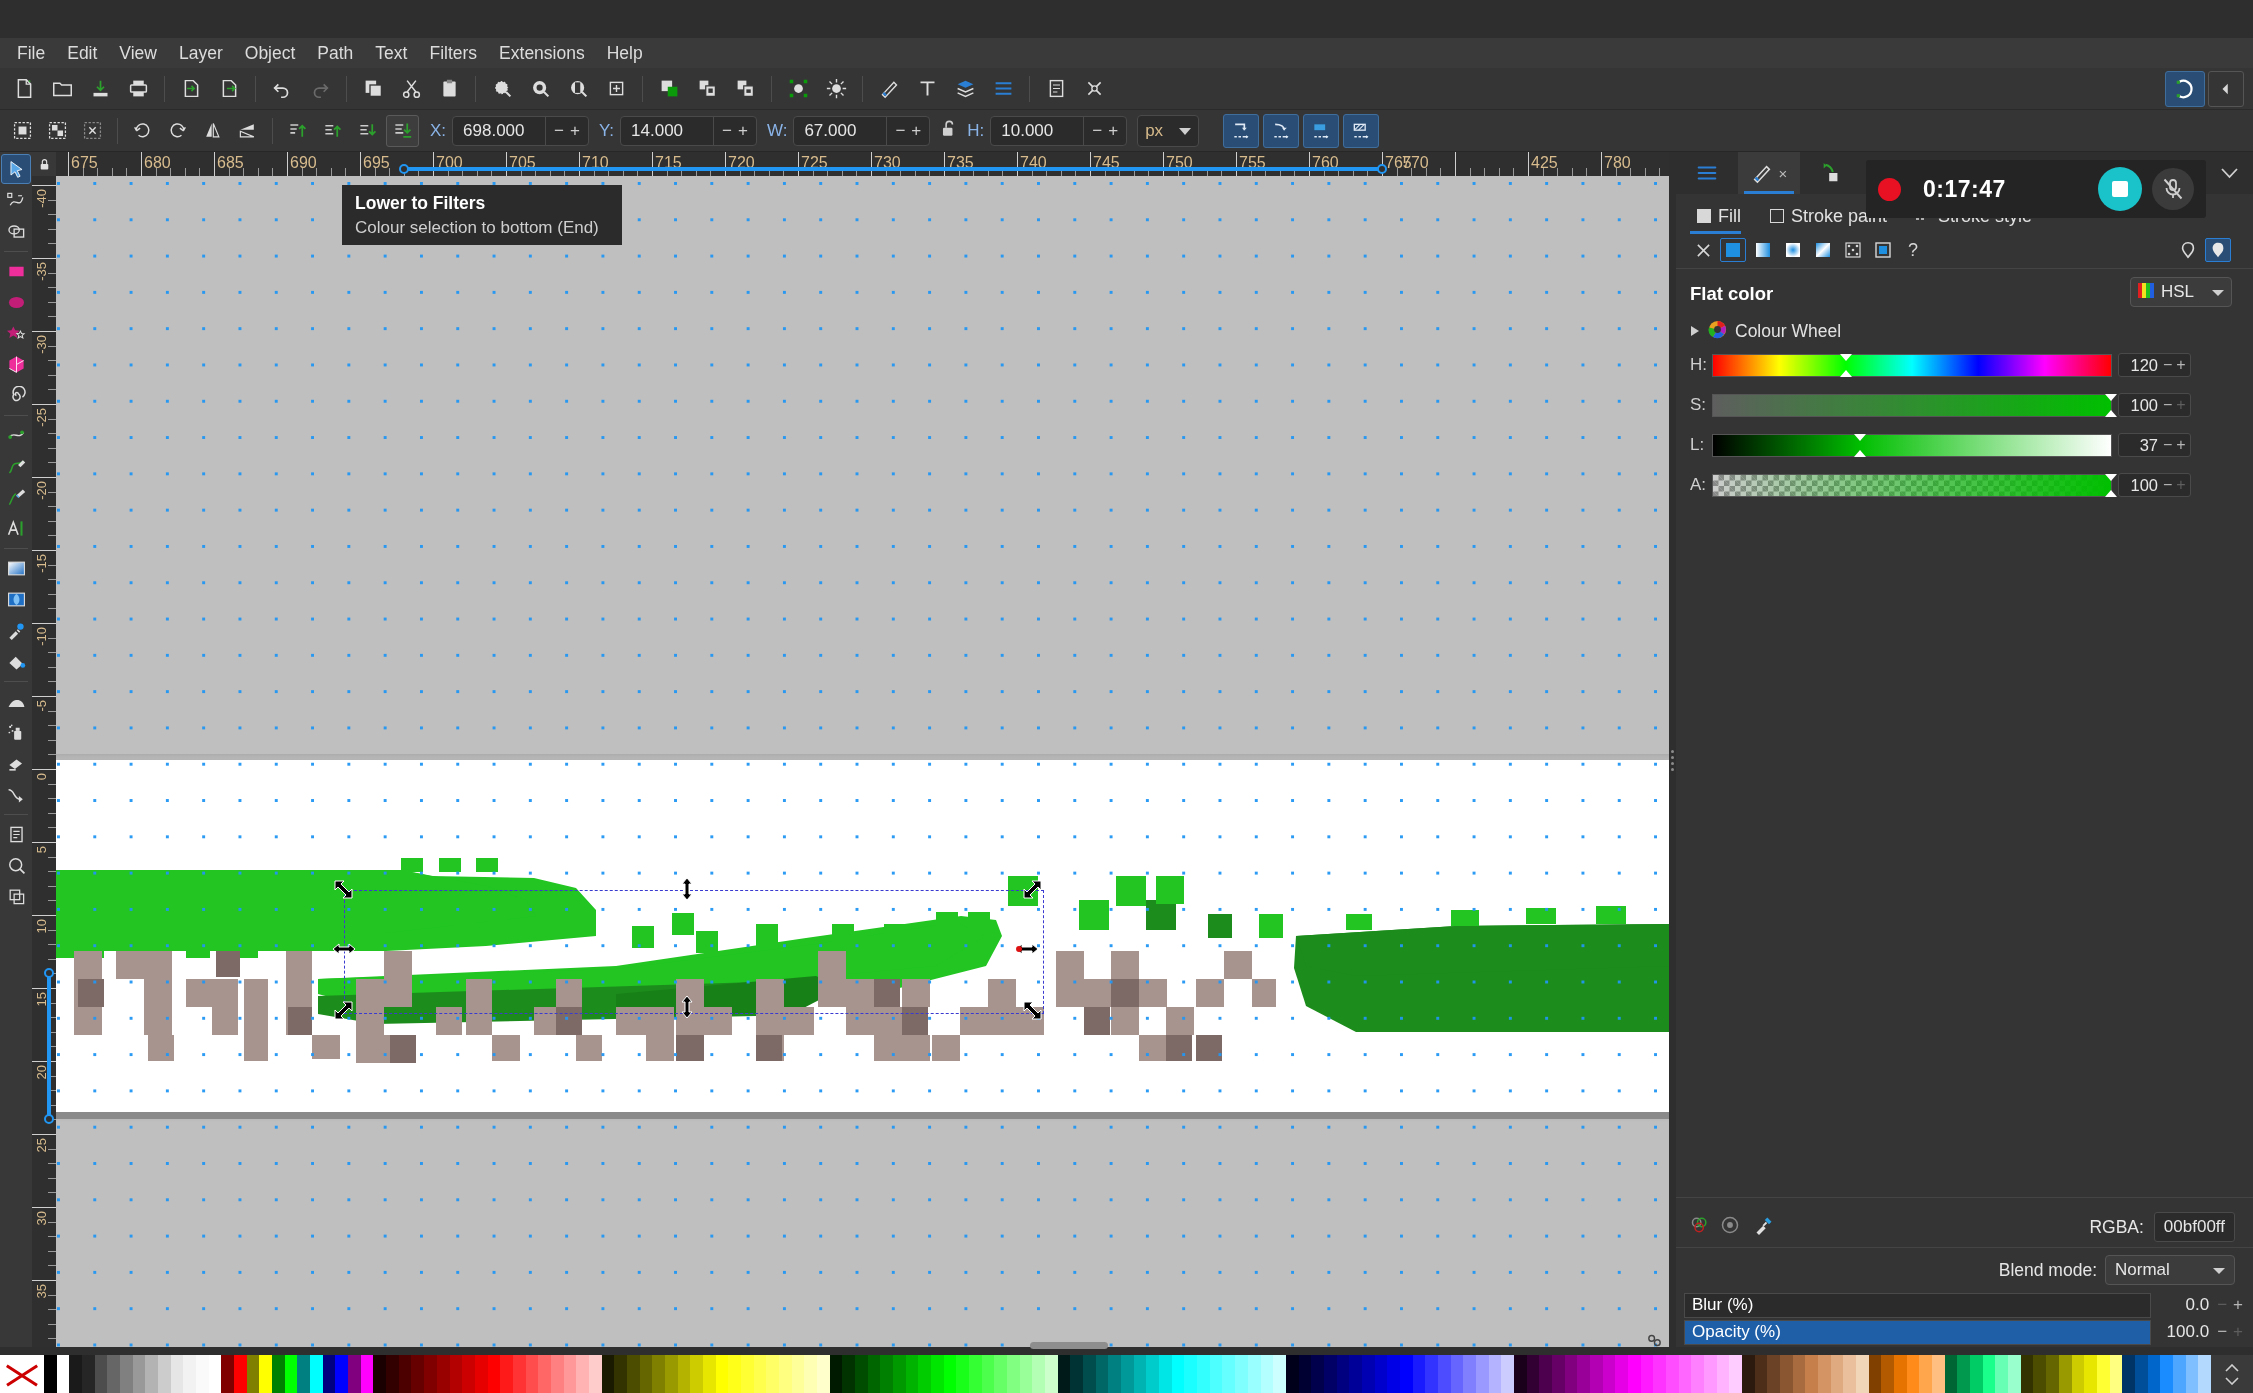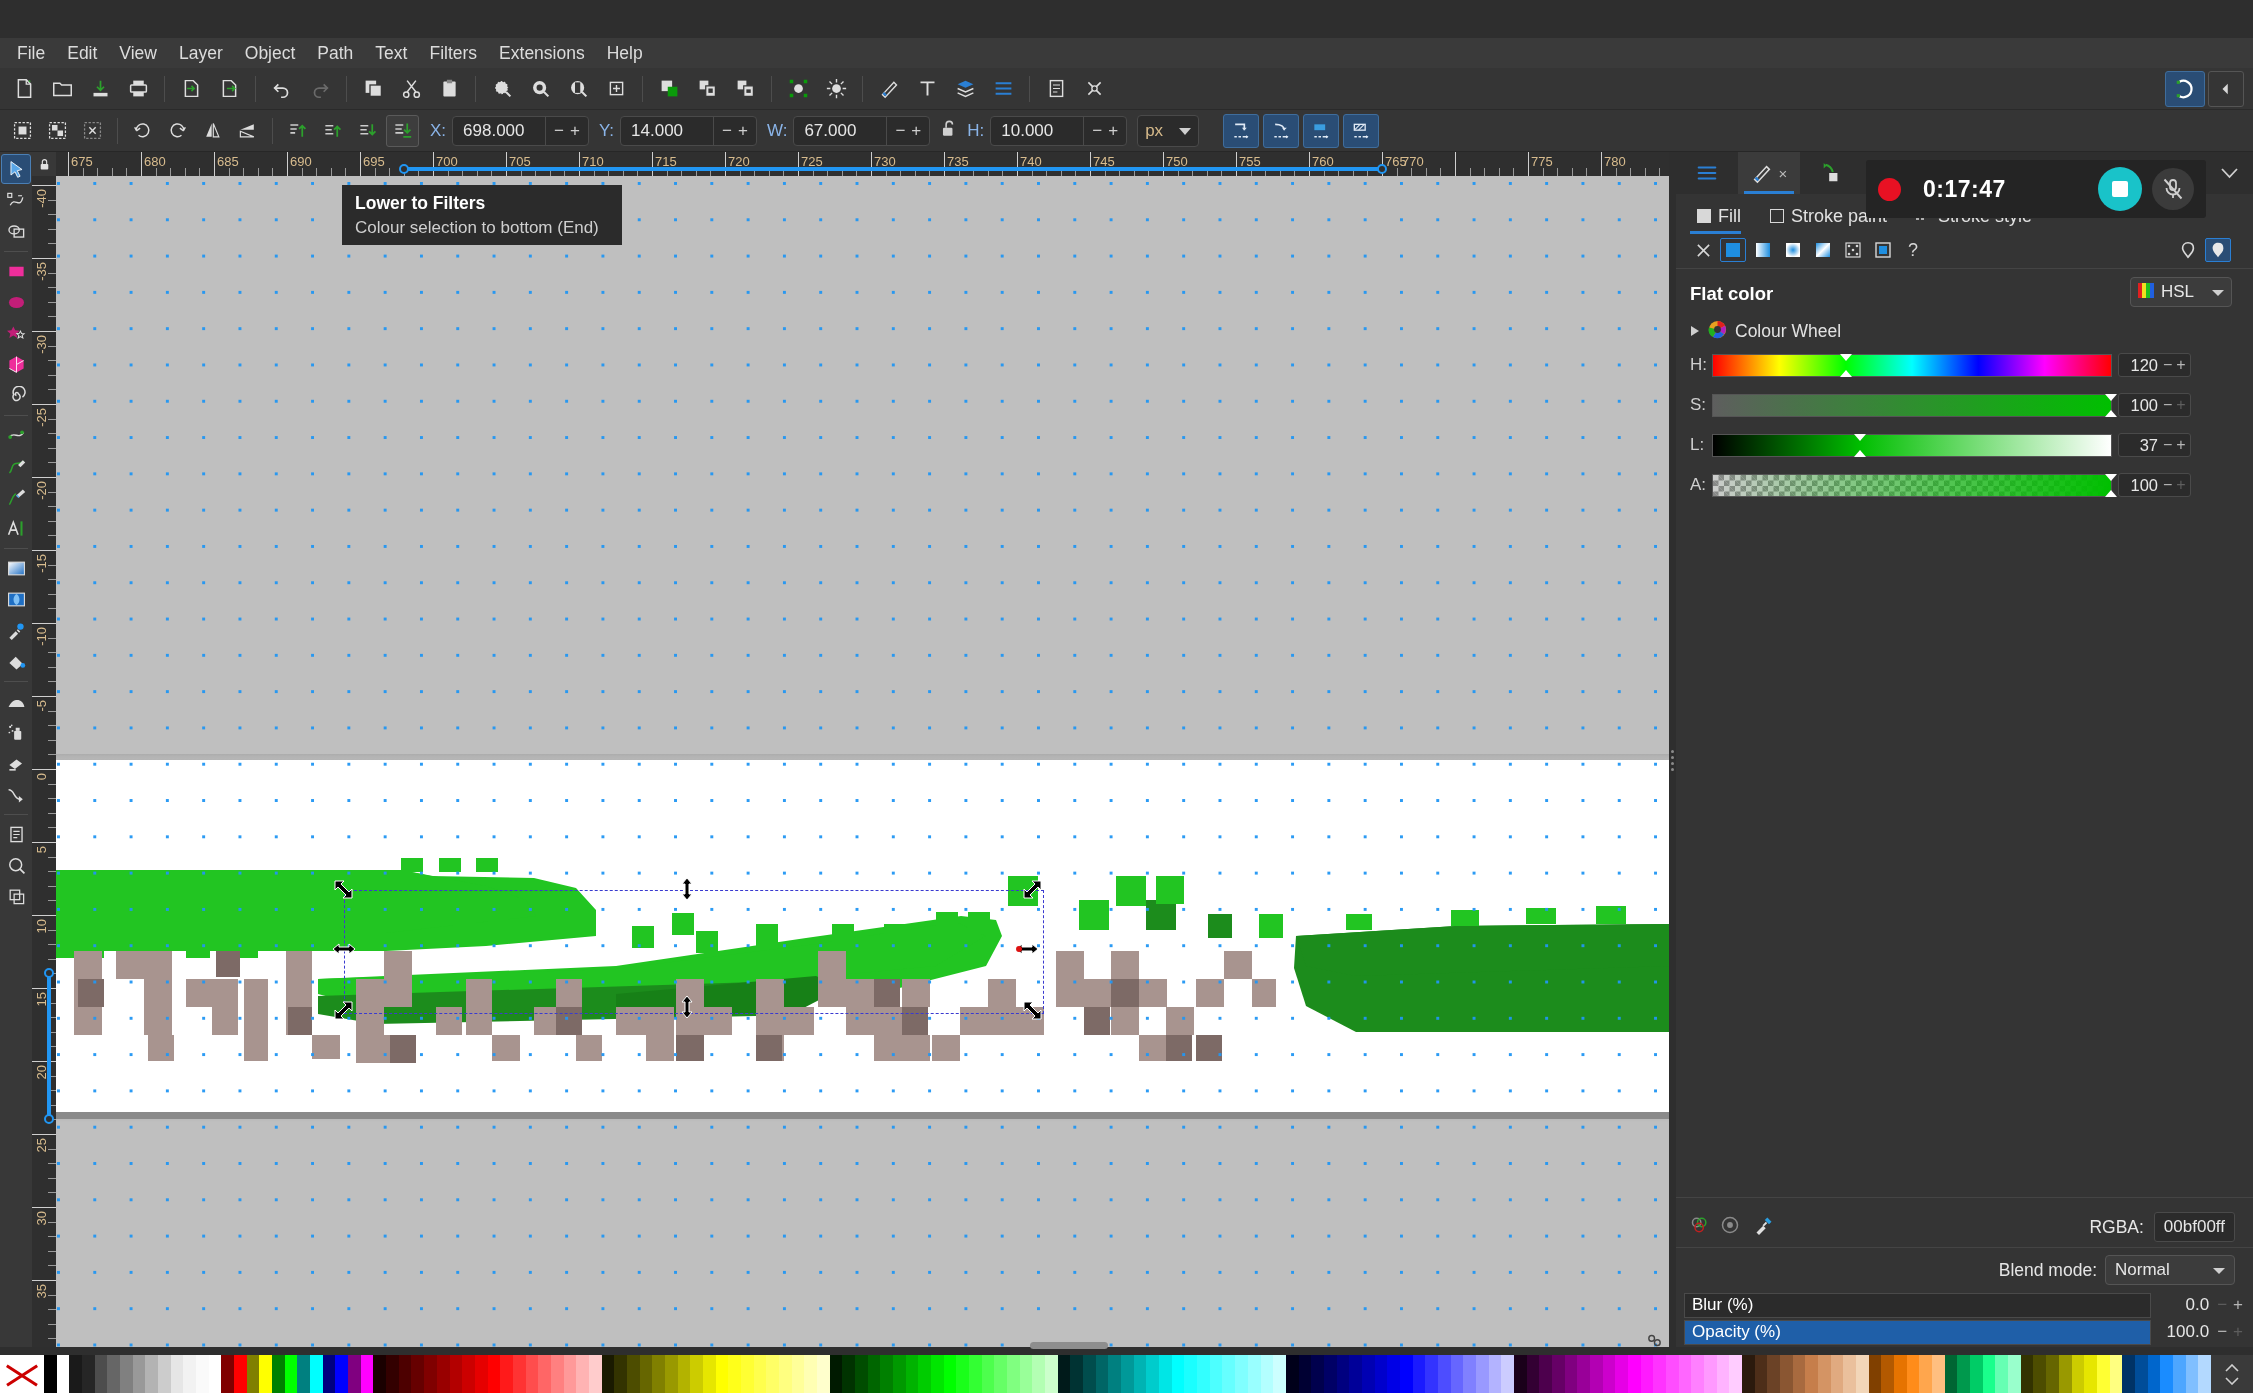--- a/index.html
+++ b/index.html
@@ -105,21 +105,21 @@
   }
   .hruler {
     position:absolute; left:56px; top:152px; width:1613px; height:24px;
     background:#2f2f2f; overflow:hidden;
   }
   .vruler {
     position:absolute; left:32px; top:176px; width:24px; height:1171px;
     background:#2f2f2f; overflow:hidden;
   }
   .tick { position:absolute; background:#c8c8c8; }
-  .rlabel { position:absolute; color:#d8bc8e; font-size:13px; font-family:"Liberation Sans",sans-serif; }
+  .rlabel { position:absolute; color:#d8bc8e; font-size:16px; font-family:"Liberation Sans",sans-serif; }
   .vrlabel {
     position:absolute; color:#d8bc8e; font-size:13px;
     writing-mode:vertical-rl; transform:rotate(180deg);
   }
   .ruler-sel { position:absolute; background:#2196f3; }
   .ruler-sel-dot {
     position:absolute; width:10px; height:10px; border-radius:50%;
     border:2.5px solid #2196f3; background:#2f2f2f;
   }
 
@@ -980,21 +980,21 @@
       <div class="tick" style="left: 1355.2px; top: 16px; width: 1px; height: 8px; background: rgb(154, 154, 154);"></div>
       <div class="tick" style="left: 1369.8px; top: 16px; width: 1px; height: 8px; background: rgb(154, 154, 154);"></div>
       <div class="tick" style="left: 1384.4px; top: 16px; width: 1px; height: 8px; background: rgb(154, 154, 154);"></div>
       <div class="tick" style="left: 1399px; top: 0px; width: 1px; height: 24px; background: rgb(207, 207, 207);"></div>
       <div class="rlabel" style="left: 1346px; top: 2px;">770</div>
       <div class="tick" style="left: 1413.6px; top: 16px; width: 1px; height: 8px; background: rgb(154, 154, 154);"></div>
       <div class="tick" style="left: 1428.2px; top: 16px; width: 1px; height: 8px; background: rgb(154, 154, 154);"></div>
       <div class="tick" style="left: 1442.8px; top: 16px; width: 1px; height: 8px; background: rgb(154, 154, 154);"></div>
       <div class="tick" style="left: 1457.4px; top: 16px; width: 1px; height: 8px; background: rgb(154, 154, 154);"></div>
       <div class="tick" style="left: 1472px; top: 0px; width: 1px; height: 24px; background: rgb(207, 207, 207);"></div>
-      <div class="rlabel" style="left: 1475px; top: 2px;">775</div>
+      <div class="rlabel" style="left: 1475px; top: 2px;">425</div>
       <div class="tick" style="left: 1486.6px; top: 16px; width: 1px; height: 8px; background: rgb(154, 154, 154);"></div>
       <div class="tick" style="left: 1501.2px; top: 16px; width: 1px; height: 8px; background: rgb(154, 154, 154);"></div>
       <div class="tick" style="left: 1515.8px; top: 16px; width: 1px; height: 8px; background: rgb(154, 154, 154);"></div>
       <div class="tick" style="left: 1530.4px; top: 16px; width: 1px; height: 8px; background: rgb(154, 154, 154);"></div>
       <div class="tick" style="left: 1545px; top: 0px; width: 1px; height: 24px; background: rgb(207, 207, 207);"></div>
       <div class="rlabel" style="left: 1548px; top: 2px;">780</div>
       <div class="tick" style="left: 1559.6px; top: 16px; width: 1px; height: 8px; background: rgb(154, 154, 154);"></div>
       <div class="tick" style="left: 1574.2px; top: 16px; width: 1px; height: 8px; background: rgb(154, 154, 154);"></div>
       <div class="tick" style="left: 1588.8px; top: 16px; width: 1px; height: 8px; background: rgb(154, 154, 154);"></div>
       <div class="tick" style="left: 1603.4px; top: 16px; width: 1px; height: 8px; background: rgb(154, 154, 154);"></div>

